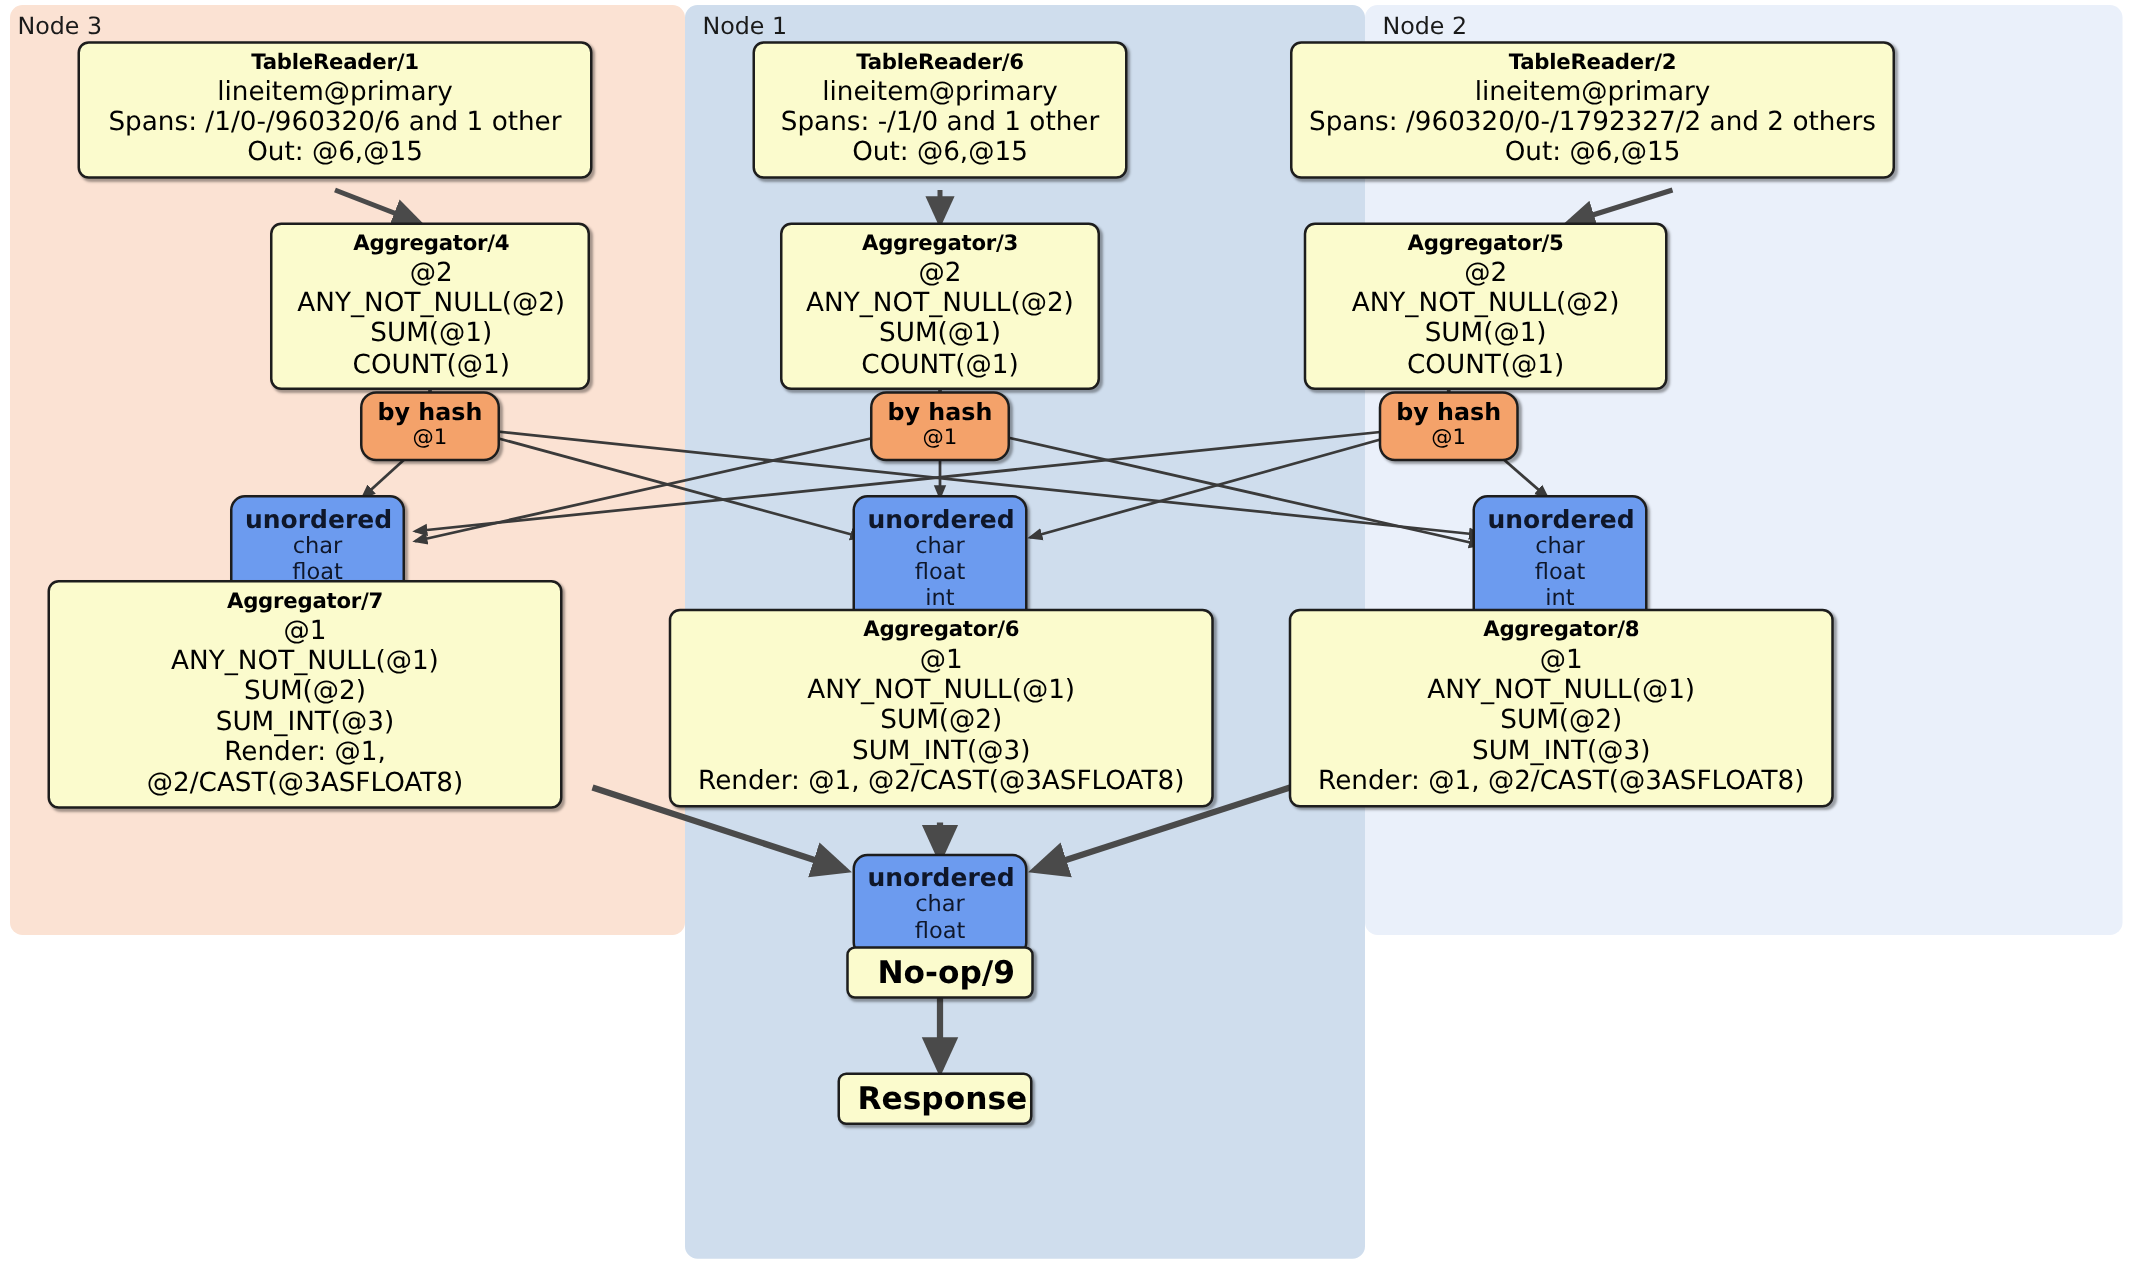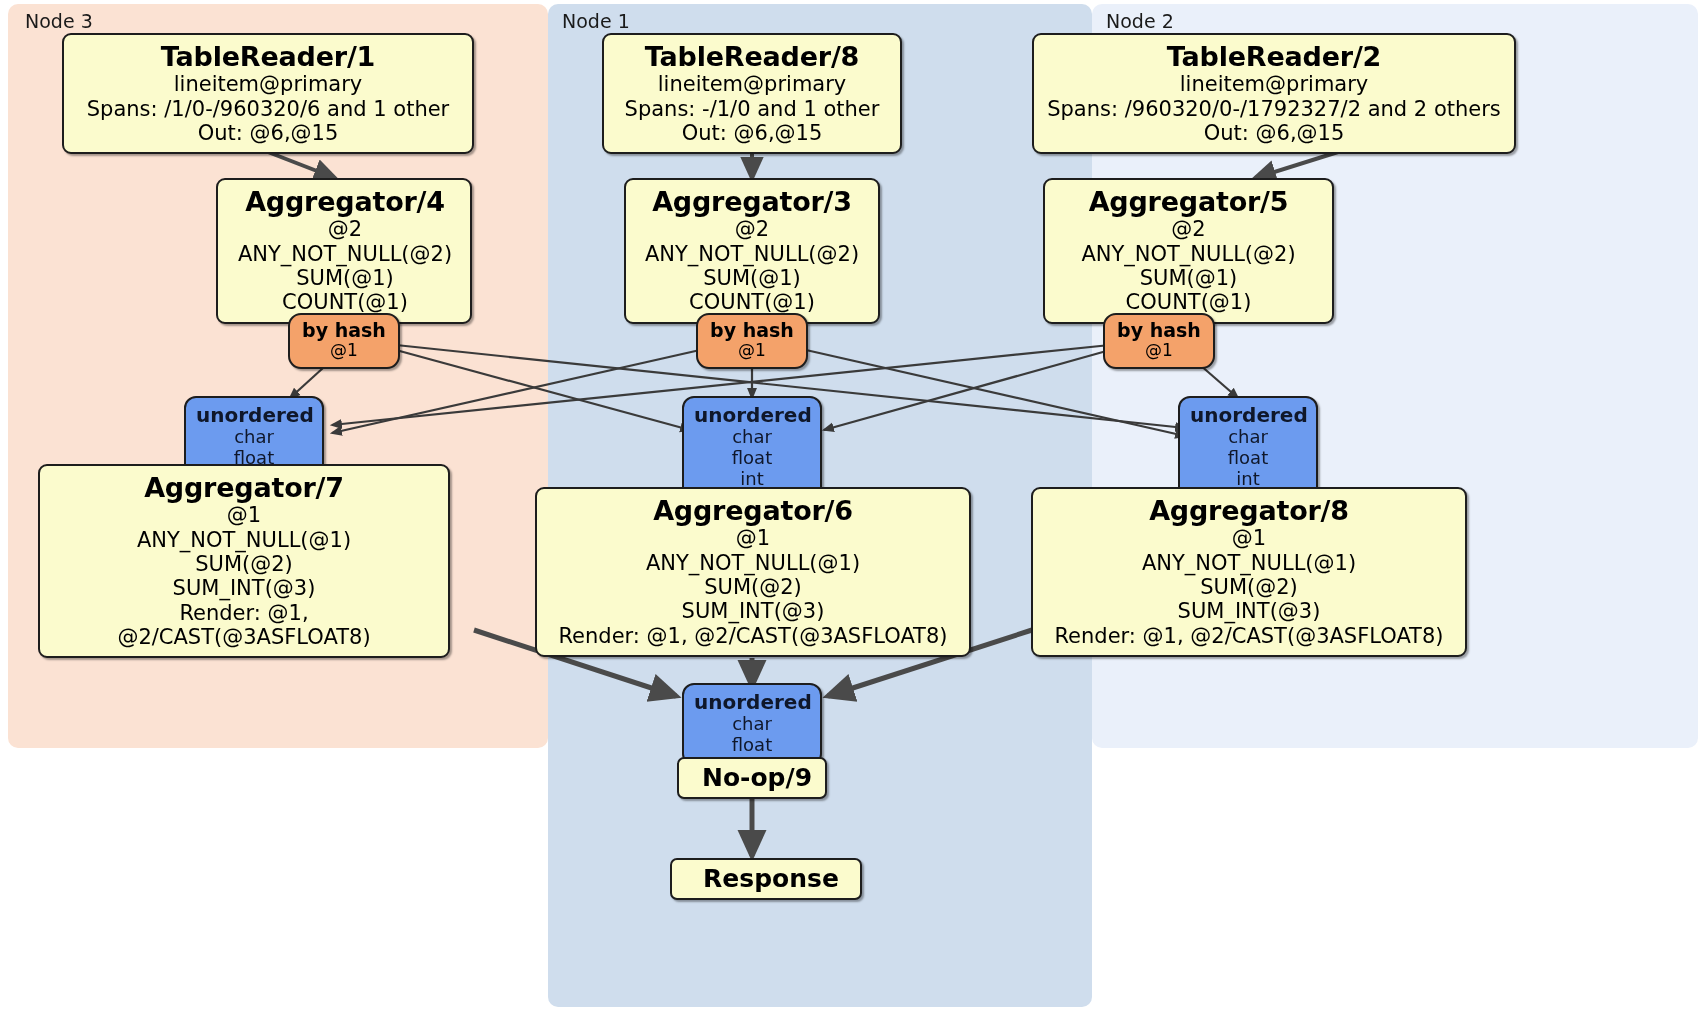--- a/index.html
+++ b/index.html
@@ -52,21 +52,21 @@
   .proc {
     background: #fbfbcd;
     border: 2px solid #1d1d1d;
     border-radius: 9px;
     box-shadow: 2px 2px 2px rgba(0,0,0,0.35);
     padding: 6px 10px 7px 10px;
     color: #000;
   }
   .proc .title {
     font-weight: bold;
-    font-size: 27px;
+    font-size: 17px;
     letter-spacing: -0.2px;
   }
   .proc .line {
     font-size: 21px;
   }
 
   .router {
     background: #f4a26a;
     border: 2px solid #1d1d1d;
     border-radius: 13px;
@@ -113,21 +113,21 @@
 </style>
 </head>
 <body>
 
 <div id="stage">
 
   <div class="panel" style="left:8px; top:4px; width:540px; height:744px; background:#fbe2d3;"></div>
   <div class="panel" style="left:548px; top:4px; width:544px; height:1003px; background:#cfdded;"></div>
   <div class="panel" style="left:1092px; top:4px; width:606px; height:744px; background:#eaf0fa;"></div>
 
-  <div class="panel-label" style="left:25px; top:12px;">Node 3</div>
+  <div class="panel-label" style="left:14px; top:12px;">Node 3</div>
   <div class="panel-label" style="left:562px; top:12px;">Node 1</div>
   <div class="panel-label" style="left:1106px; top:12px;">Node 2</div>
 
   <svg id="edges" viewBox="0 0 1706 1016" xmlns="http://www.w3.org/2000/svg">
     <defs>
       <marker id="arrow-thick" viewBox="0 0 12 12" refX="9" refY="6" markerWidth="7" markerHeight="7" orient="auto-start-reverse">
         <path d="M 0 1 L 11 6 L 0 11 z" fill="#4a4a4a"></path>
       </marker>
       <marker id="arrow-thin" viewBox="0 0 12 12" refX="9" refY="6" markerWidth="6" markerHeight="6" orient="auto-start-reverse">
         <path d="M 0 1.5 L 11 6 L 0 10.5 z" fill="#3a3a3a"></path>
@@ -212,21 +212,21 @@
   <div class="node proc" style="left:38px; top:464px; width:412px;">
     <div class="title">Aggregator/7</div>
     <div class="line">@1</div>
     <div class="line">ANY_NOT_NULL(@1)</div>
     <div class="line">SUM(@2)</div>
     <div class="line">SUM_INT(@3)</div>
     <div class="line">Render: @1, @2/CAST(@3ASFLOAT8)</div>
   </div>
 
   <div class="node proc" style="left:602px; top:33px; width:300px;">
-    <div class="title">TableReader/8</div>
+    <div class="title">TableReader/6</div>
     <div class="line">lineitem@primary</div>
     <div class="line">Spans: -/1/0 and 1 other</div>
     <div class="line">Out: @6,@15</div>
   </div>
 
   <div class="node proc" style="left:624px; top:178px; width:256px;">
     <div class="title">Aggregator/3</div>
     <div class="line">@2</div>
     <div class="line">ANY_NOT_NULL(@2)</div>
     <div class="line">SUM(@1)</div>
@@ -257,21 +257,21 @@
   <div class="node sync" style="left:682px; top:683px; width:140px;">
     <div class="title">unordered</div>
     <div class="line">char</div>
     <div class="line">float</div>
   </div>
 
   <div class="node small-proc" style="left:677px; top:757px; width:150px;">
     <div class="title">No-op/9</div>
   </div>
 
-  <div class="node small-proc" style="left:670px; top:858px; width:192px;text-align:center;">
+  <div class="node small-proc" style="left:670px; top:858px; width:156px;text-align:center;">
     <div class="title">Response</div>
   </div>
 
   <div class="node proc" style="left:1032px; top:33px; width:484px;">
     <div class="title">TableReader/2</div>
     <div class="line">lineitem@primary</div>
     <div class="line">Spans: /960320/0-/1792327/2 and 2 others</div>
     <div class="line">Out: @6,@15</div>
   </div>
 

